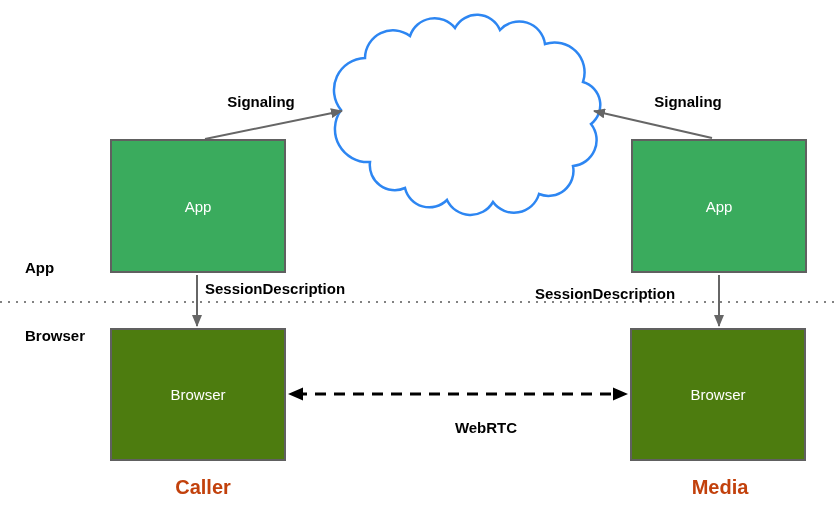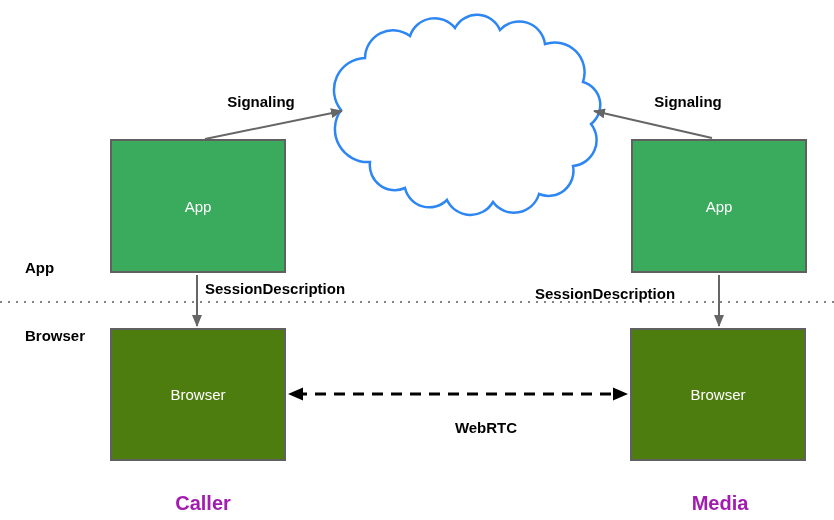--- a/index.html
+++ b/index.html
@@ -53,23 +53,22 @@
   .lbl-session-caller   { left: 205px; top: 281px; }
   .lbl-session-callee   { left: 535px; top: 286px; }
   .lbl-layer-app        { left: 25px;  top: 260px; }
   .lbl-layer-webrtc     { left: 25px;  top: 328px; }
   .lbl-media            { left: 461px; top: 420px; }
   .endpoint {
     position: absolute;
     transform: translateX(-50%);
     font-weight: 700;
     font-size: 20px;
-    color: #a21caf;
+    color: #c2410c;
     white-space: nowrap;
-    margin-top: 16px;
   }
   .endpoint-caller { left: 203px; top: 476px; }
   .endpoint-callee { left: 720px; top: 476px; }
 </style>
 </head>
 <body>
 
 <div class="stage">
 
   <svg class="canvas" width="834" height="520" viewBox="0 0 834 520">

